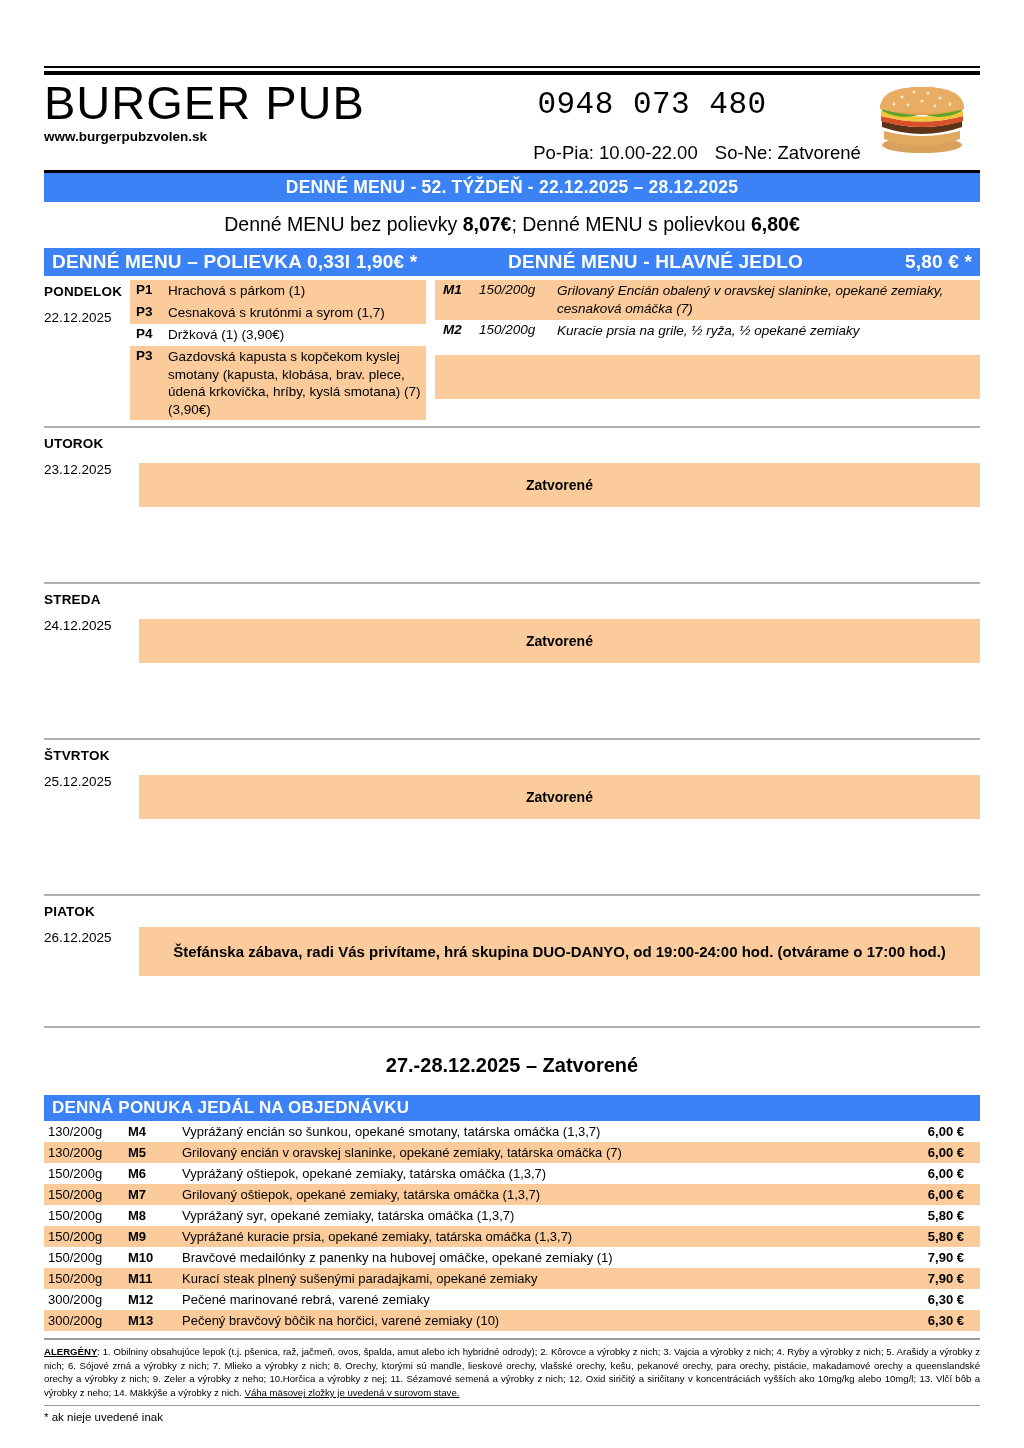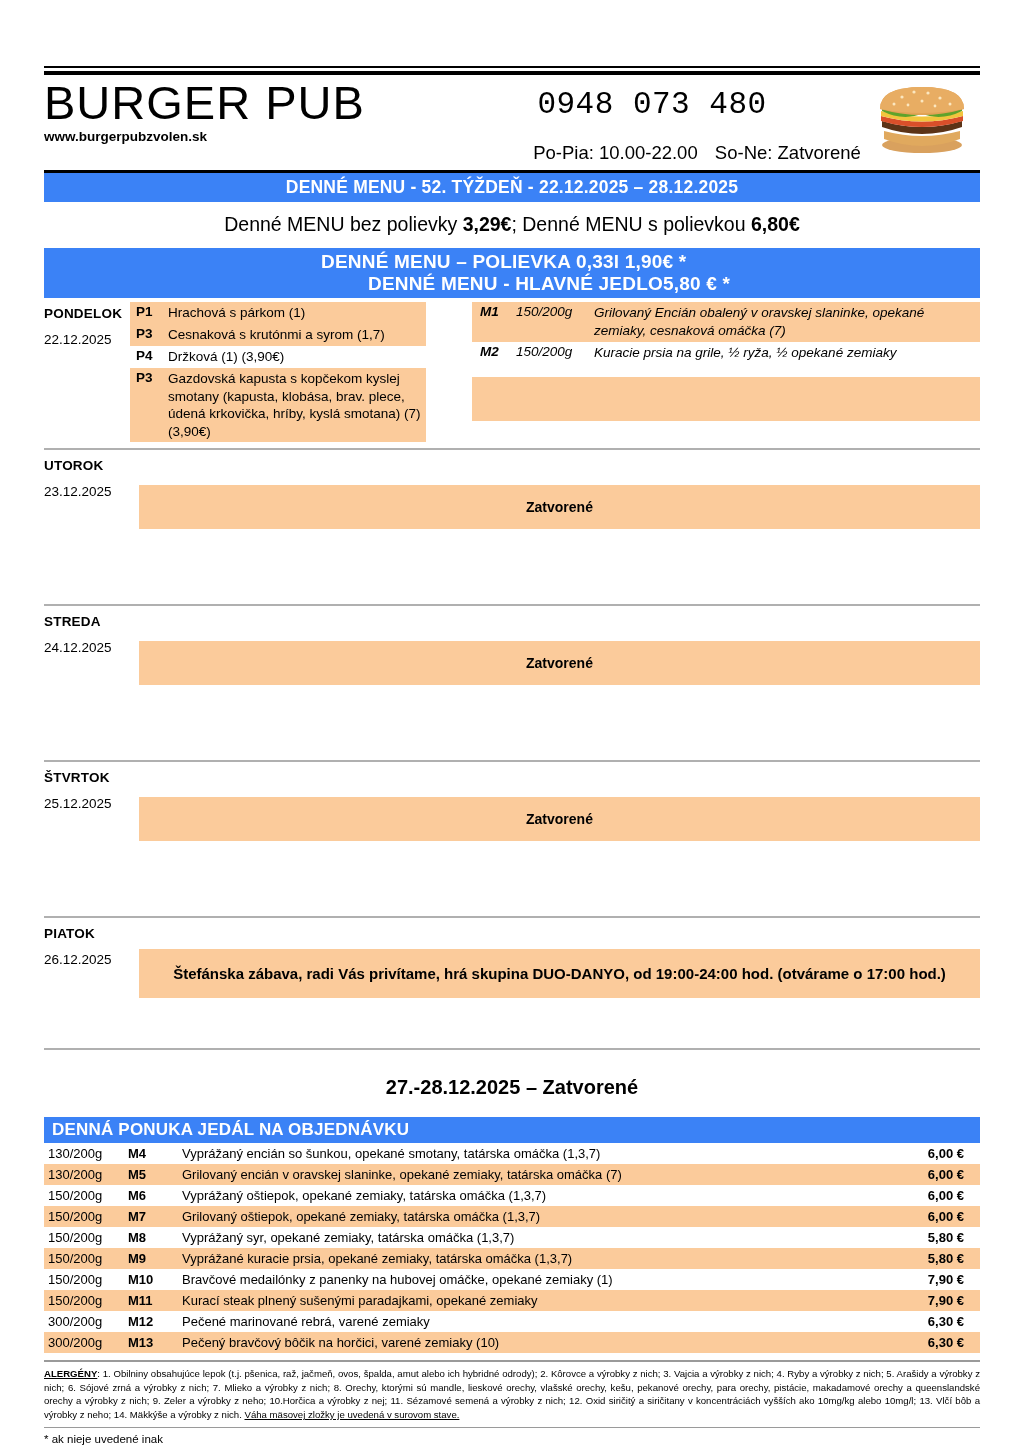--- a/index.html
+++ b/index.html
@@ -37,34 +37,34 @@
 
   .rule-mid { border-top: 3px solid #000; margin-top: 6px; }
 
   
   .bar {
     background: #3b82f6; color: #ffffff;
     font-weight: bold; font-size: 17.5px;
     padding: 4px 8px; letter-spacing: .2px;
   }
   .bar-center { text-align: center; }
-  .bar-cols { display: flex; align-items: center; padding: 3px 8px; flex-direction: column; }
+  .bar-cols { display: flex; align-items: center; padding: 3px 8px; }
   .bar-cols .c1 { width: 382px; font-size: 19px; }
   .bar-cols .c2 { flex: 1; display: flex; justify-content: space-between; font-size: 19px; padding-left: 74px; }
 
   .price-line { text-align: center; font-size: 19.5px; margin: 11px 0 12px; }
   .price-line b { font-weight: bold; }
 
   
   .day { display: flex; padding-top: 4px; }
   .daycol { width: 86px; flex: none; padding-top: 4px; }
   .dayname { font-size: 13.5px; font-weight: bold; letter-spacing: .2px; }
   .daydate { font-size: 13.5px; margin-top: 11px; }
 
-  .menucol { flex: 1; display: flex; gap: 37px; }
+  .menucol { flex: 1; display: flex; }
   .soupcol { width: 296px; flex: none; }
   .maincol { flex: 1; margin-left: 9px; font-style: italic; }
 
   .srow { display: flex; min-height: 22px; padding: 2px 0 2px 0; }
   .srow.alt { background: #fbcb9b; }
   .scode { width: 38px; flex: none; font-size: 13.5px; font-weight: bold; padding-left: 6px; }
   .sname { font-size: 13.5px; line-height: 1.3; }
 
   .mrow { display: flex; min-height: 22px; padding: 2px 0; }
   .mrow.alt { background: #fbcb9b; }
@@ -140,21 +140,21 @@
         </svg>
       </div>
     </div>
   </div>
 
   <div class="rule-mid"></div>
 
   <div class="bar bar-center">DENNÉ MENU  - 52. TÝŽDEŇ  -  22.12.2025 – 28.12.2025</div>
 
   <div class="price-line">
-    <span>Denné MENU bez polievky </span><b>3,29€</b><span>; Denné MENU s polievkou </span><b>6,80€</b>
+    <span>Denné MENU bez polievky </span><b>8,07€</b><span>; Denné MENU s polievkou </span><b>6,80€</b>
   </div>
 
   <div class="bar bar-cols">
     <div class="c1">DENNÉ MENU – POLIEVKA  0,33l   1,90€ *</div>
     <div class="c2">
       <span>DENNÉ MENU -  HLAVNÉ JEDLO</span>
       <span>5,80 € *</span>
     </div>
   </div>
 

